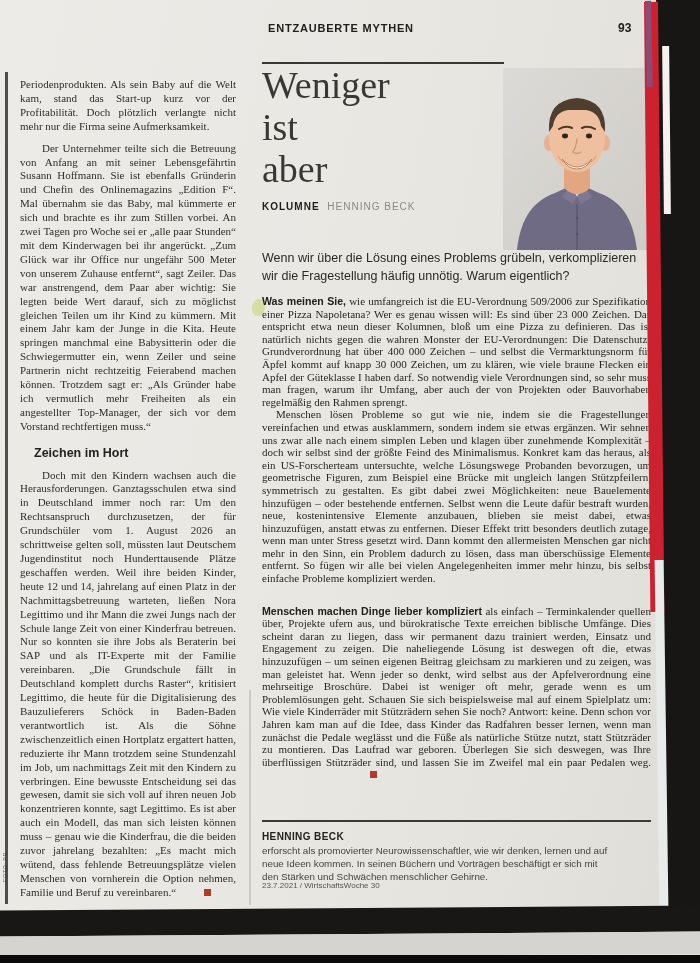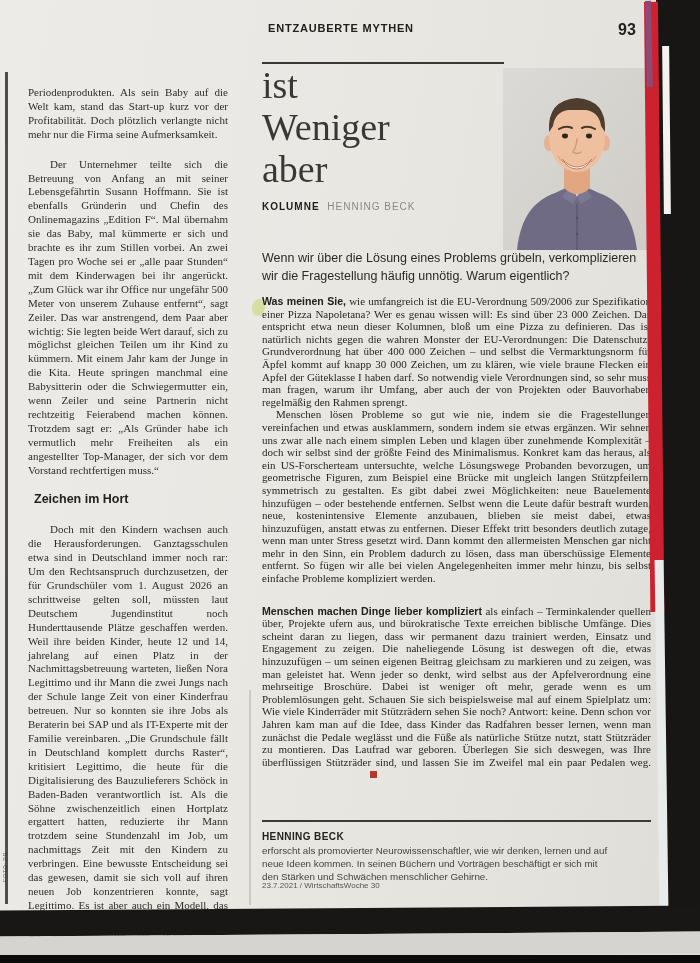--- a/index.html
+++ b/index.html
@@ -26,27 +26,27 @@
   .band-light{left:-6px;top:934px;width:712px;height:22px;background:#d6d4d0;
               transform:rotate(-0.4deg);}
   .band-bottom{left:-6px;top:955px;width:712px;height:10px;background:#0b0b0b;}
   .highlight-smudge{left:252px;top:299px;width:13px;height:17px;background:#d2dc96;
                     border-radius:60% 40% 55% 45%;opacity:.85;}
   .photo-credit{left:2px;top:812px;width:12px;height:70px;color:#6d6a64;font-size:5.5px;
                 letter-spacing:.5px;writing-mode:vertical-rl;transform:rotate(180deg);}
 
   
   .hd-section{left:268px;top:22px;font-size:11px;font-weight:700;letter-spacing:.8px;color:#21201d;}
-  .hd-pageno{left:618px;top:21px;font-size:16px;font-weight:700;color:#21201d;}
+  .hd-pageno{left:618px;top:21px;font-size:12px;font-weight:700;color:#21201d;}
 
   
   .left-col{left:12px;top:70px;width:232px;color:#2f2d29;
             font-family:"Liberation Serif",serif;font-size:11px;line-height:13.9px;
             text-align:justify;hyphens:auto;}
-  .left-col p{margin:16px;}
+  .left-col p{margin:8px;}
   .left-col p.indent{text-indent:22px;}
   .left-subhead{font-family:"Liberation Sans",sans-serif;font-weight:700;font-size:12.5px;
                 color:#232220;margin:13px 0 3px 22px;text-align:left;}
   .end-marker{display:inline-block;width:7px;height:7px;background:#b23a2c;}
   .end-marker.left-end{margin-left:28px;}
   .end-marker.right-end{margin-left:108px;}
 
   
   .headline-rule{left:262px;top:62px;width:242px;height:2px;background:#3a3834;}
   .headline{left:262px;top:64px;width:240px;font-family:"Liberation Serif",serif;
@@ -82,22 +82,22 @@
 
   <div class="abs left-col">
     <p>Periodenprodukten. Als sein Baby auf die Welt kam, stand das Start-up kurz vor der Profitabilität. Doch plötzlich verlangte nicht mehr nur die Firma seine Aufmerksamkeit.</p>
     <p class="indent">Der Unternehmer teilte sich die Betreuung von Anfang an mit seiner Lebensgefährtin Susann Hoffmann. Sie ist ebenfalls Gründerin und Chefin des Onlinemagazins „Edition F“. Mal übernahm sie das Baby, mal kümmerte er sich und brachte es ihr zum Stillen vorbei. An zwei Tagen pro Woche sei er „alle paar Stunden“ mit dem Kinderwagen bei ihr angerückt. „Zum Glück war ihr Office nur ungefähr 500 Meter von unserem Zuhause entfernt“, sagt Zeiler. Das war anstrengend, dem Paar aber wichtig: Sie legten beide Wert darauf, sich zu möglichst gleichen Teilen um ihr Kind zu kümmern. Mit einem Jahr kam der Junge in die Kita. Heute springen manchmal eine Babysitterin oder die Schwiegermutter ein, wenn Zeiler und seine Partnerin nicht rechtzeitig Feierabend machen können. Trotzdem sagt er: „Als Gründer habe ich vermutlich mehr Freiheiten als ein angestellter Top-Manager, der sich vor dem Vorstand rechtfertigen muss.“</p>
     <div class="left-subhead">Zeichen im Hort</div>
     <p class="indent"><span>Doch mit den Kindern wachsen auch die Herausforderungen. Ganztagsschulen etwa sind in Deutschland immer noch rar: Um den Rechtsanspruch durchzusetzen, der für Grundschüler vom 1. August 2026 an schrittweise gelten soll, müssten laut Deutschem Jugendinstitut noch Hunderttausende Plätze geschaffen werden. Weil ihre beiden Kinder, heute 12 und 14, jahrelang auf einen Platz in der Nachmittagsbetreuung warteten, ließen Nora Legittimo und ihr Mann die zwei Jungs nach der Schule lange Zeit von einer Kinderfrau betreuen. Nur so konnten sie ihre Jobs als Beraterin bei SAP und als IT-Experte mit der Familie vereinbaren. „Die Grundschule fällt in Deutschland komplett durchs Raster“, kritisiert Legittimo, die heute für die Digitalisierung des Bauzulieferers Schöck in Baden-Baden verantwortlich ist. Als die Söhne zwischenzeitlich einen Hortplatz ergattert hatten, reduzierte ihr Mann trotzdem seine Stundenzahl im Job, um nachmittags Zeit mit den Kindern zu verbringen. Eine bewusste Entscheidung sei das gewesen, damit sie sich voll auf ihren neuen Job konzentrieren konnte, sagt Legittimo. Es ist aber auch ein Modell, das man sich leisten können muss – genau wie die Kinderfrau, die die beiden zuvor jahrelang bezahlten: „Es macht mich wütend, dass fehlende Betreuungsplätze vielen Menschen von vornherein die Option nehmen, Familie und Beruf zu vereinbaren.“</span><span class="end-marker left-end"></span></p>
   </div>
 
   <div class="abs headline-rule"></div>
   <div class="abs headline">
+    <div>Weniger</div>
     <div>ist</div>
-    <div>Weniger</div>
     <div>aber</div>
   </div>
   <div class="abs kicker">
     <span class="k-label">KOLUMNE</span>
     <span class="k-author">HENNING BECK</span>
   </div>
 
   <div class="abs portrait">
     <svg width="148" height="182" viewBox="0 0 148 182" xmlns="http://www.w3.org/2000/svg">
       <defs>

